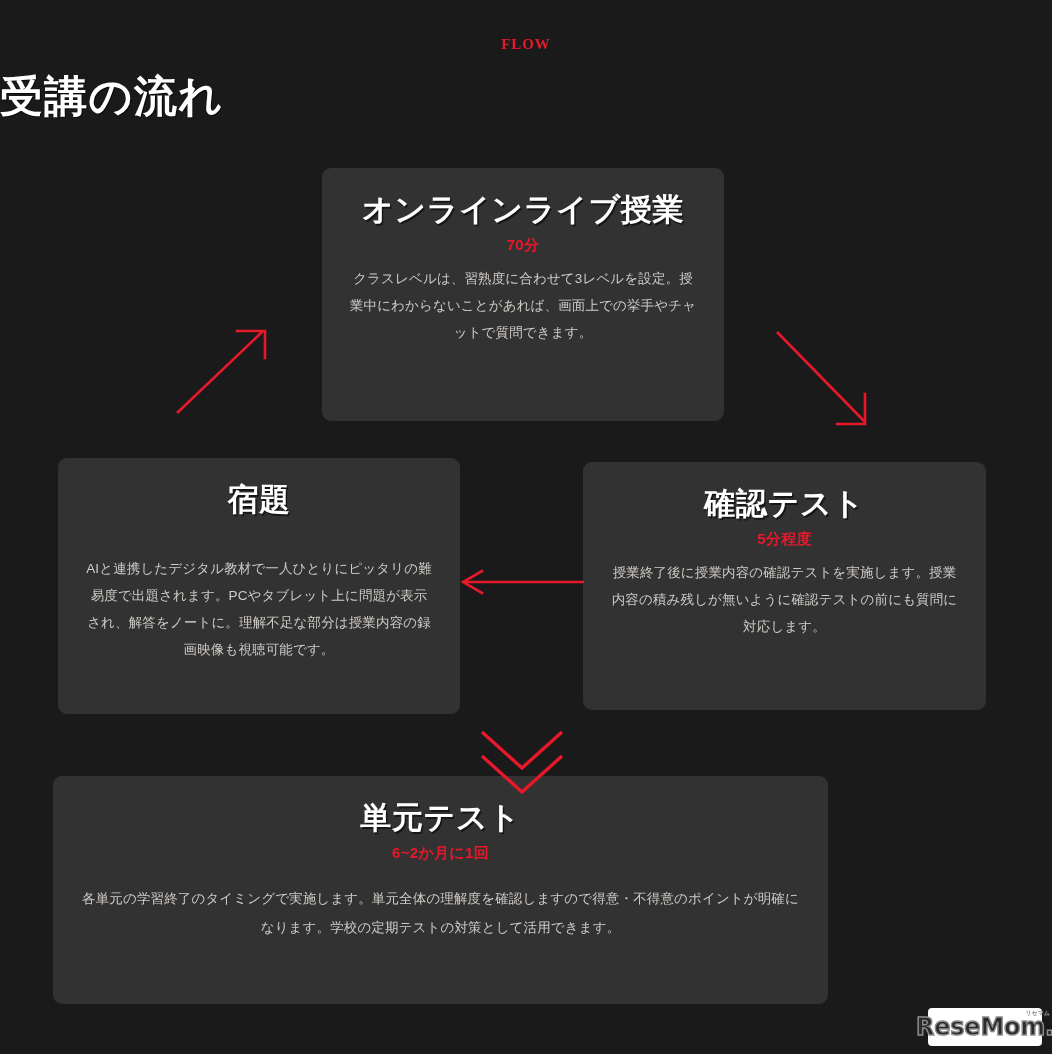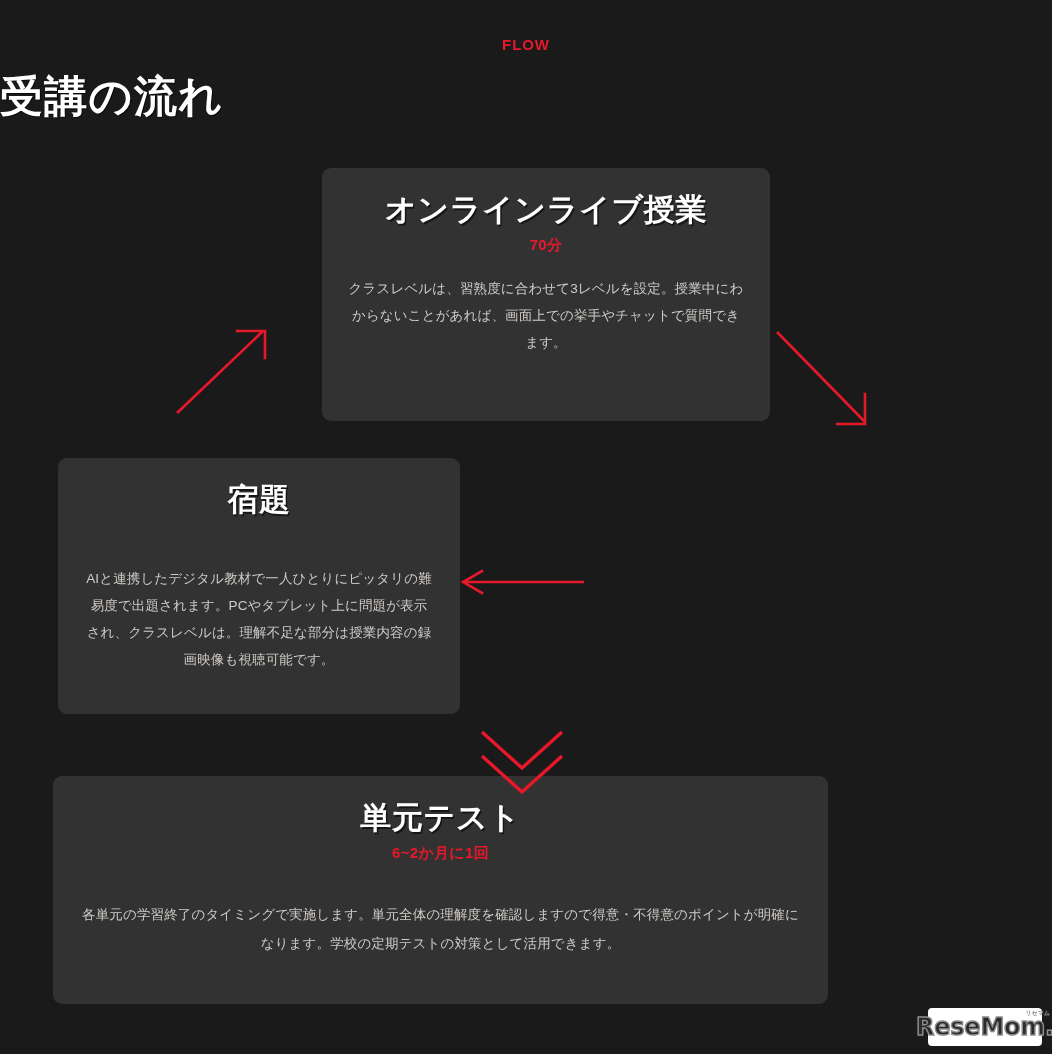--- a/index.html
+++ b/index.html
@@ -28,20 +28,21 @@
   .eyebrow {
     position: absolute;
     top: 36px;
     left: 0;
     width: 100%;
     text-align: center;
     color: #e8182b;
     font-size: 15px;
     font-weight: 700;
     letter-spacing: 0.06em;
+    font-family: Liberation Serif, serif;
   }
 
   .page-title {
     position: absolute;
     top: 68px;
     left: 0;
     width: 100%;
     text-align: left;
     color: #ffffff;
     font-size: 43px;
@@ -74,34 +75,34 @@
     font-weight: 700;
     margin-top: 6px;
     min-height: 19px;
     letter-spacing: 0.02em;
   }
 
   .card-body {
     color: #cfcbc7;
     font-size: 13.5px;
     line-height: 2.0;
-    margin-top: 20px;
+    margin-top: 10px;
     letter-spacing: 0.01em;
   }
 
   
-  #card-online   { left: 322px; top: 168px; width: 448px; height: 253px; }
+  #card-online   { left: 322px; top: 168px; width: 402px; height: 253px; }
   #card-homework { left: 58px;  top: 458px; width: 402px; height: 256px; }
   #card-check    { left: 583px; top: 462px; width: 403px; height: 248px; }
   #card-unit     { left: 53px;  top: 776px; width: 775px; height: 228px; }
 
   #card-homework .card-time { min-height: 19px; }
 
   #card-unit .card-title { font-size: 31px; }
-  #card-unit .card-body  { margin-top: 38px; line-height: 2.1; }
+  #card-unit .card-body  { margin-top: 22px; line-height: 2.1; }
 
   
   .arrow-svg {
     position: absolute;
     overflow: visible;
   }
 
   #arrow-up-left   { left: 175px; top: 325px;  width: 100px; height: 90px; }
   #arrow-down-right{ left: 775px; top: 330px;  width: 100px; height: 100px; }
   #arrow-left      { left: 460px; top: 568px;  width: 125px; height: 28px; }
@@ -151,23 +152,28 @@
 
   <div class="card" id="card-online">
     <div class="card-title">オンラインライブ授業</div>
     <div class="card-time">70分</div>
     <div class="card-body">クラスレベルは、習熟度に合わせて3レベルを設定。授業中にわからないことがあれば、画面上での挙手やチャットで質問できます。</div>
   </div>
 
   <div class="card" id="card-homework">
     <div class="card-title">宿題</div>
     <div class="card-time"></div>
-    <div class="card-body">AIと連携したデジタル教材で一人ひとりにピッタリの難易度で出題されます。PCやタブレット上に問題が表示され、クラスレベルは。理解不足な部分は授業内容の録画映像も視聴可能です。</div>
-  </div>
-
+    <div class="card-body">AIと連携したデジタル教材で一人ひとりにピッタリの難易度で出題されます。PCやタブレット上に問題が表示され、解答をノートに。理解不足な部分は授業内容の録画映像も視聴可能です。</div>
+  </div>
+
+  <div class="card" id="card-check">
+    <div class="card-title">確認テスト</div>
+    <div class="card-time">5分程度</div>
+    <div class="card-body">授業終了後に授業内容の確認テストを実施します。授業内容の積み残しが無いように確認テストの前にも質問に対応します。</div>
+  </div>
 
   <div class="card" id="card-unit">
     <div class="card-title">単元テスト</div>
     <div class="card-time">6~2か月に1回</div>
     <div class="card-body">各単元の学習終了のタイミングで実施します。単元全体の理解度を確認しますので得意・不得意のポイントが明確になります。学校の定期テストの対策として活用できます。</div>
   </div>
 
   <svg class="arrow-svg" id="arrow-up-left" viewBox="0 0 100 90">
     <line x1="2" y1="88" x2="88" y2="6" stroke="#e8182b" stroke-width="2.6"></line>
     <polyline points="62,6 90,6 90,33" fill="none" stroke="#e8182b" stroke-width="2.6" stroke-linecap="square"></polyline>

